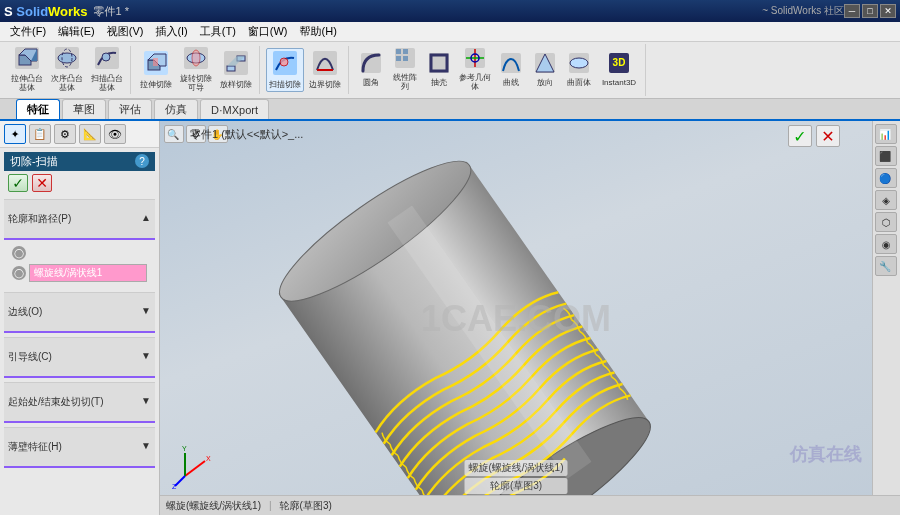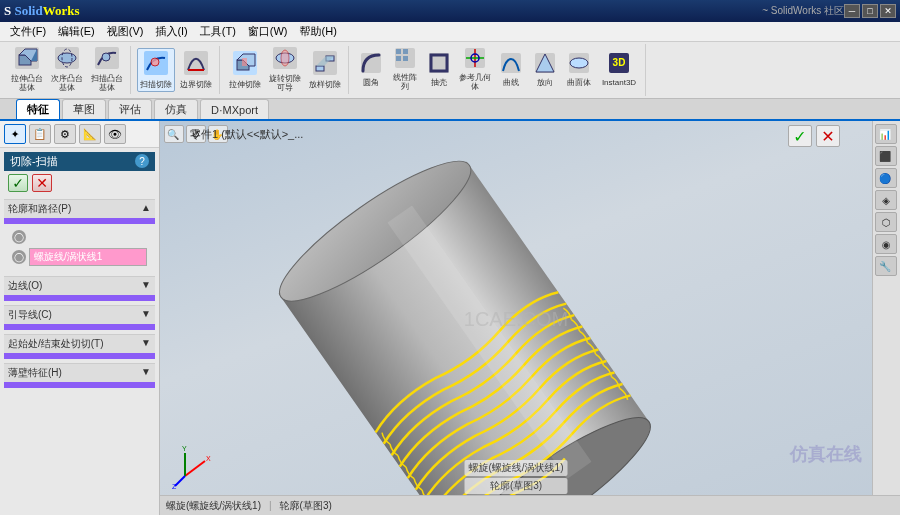--- a/index.html
+++ b/index.html
@@ -19,21 +19,20 @@
       display: flex;
       align-items: center;
       padding: 0 4px;
       color: white;
     }
     #title-bar .logo {
       font-weight: bold;
       font-size: 13px;
       color: #fff;
       margin-right: 6px;
-      font-family: Liberation Serif, serif;
     }
     #title-bar .title-text {
       font-size: 11px;
       color: #ccc;
       flex: 1;
     }
     #title-bar .win-controls {
       display: flex;
       gap: 2px;
     }
@@ -222,23 +221,23 @@
       display: flex;
       align-items: center;
       justify-content: center;
       color: #c00;
       font-size: 14px;
     }
 
     .section-label {
       font-size: 10px;
       color: #333;
-      padding: 2px 4px;
+      padding: 12px 4px;
       background: #ddd;
-      border-bottom: 6px solid #8b5cf6;
+      border-bottom: 2px solid #8b5cf6;
       border-top: 1px solid #ccc;
       margin-top: 4px;
       cursor: pointer;
       display: flex;
       justify-content: space-between;
     }
     .profile-item {
       display: flex;
       align-items: center;
       gap: 3px;
@@ -301,23 +300,23 @@
       font-size: 11px;
       color: #333;
     }
 
     
     .watermark {
       position: absolute;
       top: 50%;
       left: 50%;
       transform: translate(-50%, -50%);
-      font-size: 20px;
+      font-size: 36px;
       color: rgba(180,180,180,0.5);
-      font-weight: normal;
+      font-weight: bold;
       pointer-events: none;
       white-space: nowrap;
     }
     .watermark2 {
       position: absolute;
       bottom: 50px;
       right: 10px;
       font-size: 18px;
       color: rgba(150,150,200,0.6);
       font-weight: bold;
@@ -417,20 +416,21 @@
     .vc-check.green { color: #00aa00; }
     .vc-check.red { color: #cc0000; }
   </style>
 </head>
 <body>
 
 <div id="title-bar">
   <div class="logo">
     <span style="color:#fff;font-weight:900">S </span><span style="color:#6af">Solid</span><span style="color:#ff0">Works</span>
   </div>
+  <div class="title-text">零件1 *</div>
   <div class="title-text" style="text-align:right;font-size:10px;color:#aaa">~ SolidWorks 社区</div>
   <div class="win-controls">
     <div class="win-btn">─</div>
     <div class="win-btn">□</div>
     <div class="win-btn">✕</div>
   </div>
 </div>
 
 <div id="menu-bar">
   <div class="menu-item">文件(F)</div>
@@ -470,41 +470,20 @@
           <svg width="22" height="22">
               <path d="M2,18 Q8,4 20,6" stroke="#336" stroke-width="2" fill="none"></path>
               <circle cx="10" cy="10" r="4" fill="#99bbdd" stroke="#336"></circle>
             </svg>
         </div>
         <span class="tb-label">扫描凸台<br>基体</span>
       </div>
     </div>
 
     <div class="toolbar-group">
-      <div class="toolbar-btn" style="background:#ddeeff;border:1px solid #88aacc">
-        <div class="toolbar-icon" style="background:#99ccff">
-          <svg width="22" height="22">
-              <path d="M2,18 Q8,4 20,6" stroke="#0044aa" stroke-width="2" fill="none"></path>
-              <circle cx="10" cy="10" r="4" fill="#ff9999" stroke="#c00" opacity="0.8"></circle>
-            </svg>
-        </div>
-        <span class="tb-label">扫描切除</span>
-      </div>
-      <div class="toolbar-btn">
-        <div class="toolbar-icon">
-          <svg width="22" height="22">
-              <path d="M3,18 C8,3 14,3 19,18" stroke="#336" stroke-width="2" fill="none"></path>
-              <line x1="3" y1="18" x2="19" y2="18" stroke="#c00" stroke-width="2"></line>
-            </svg>
-        </div>
-        <span class="tb-label">边界切除</span>
-      </div>
-    </div>
-
-    <div class="toolbar-group">
       <div class="toolbar-btn">
         <div class="toolbar-icon" style="background:#bbddff">
           <svg width="22" height="22">
               <rect x="3" y="8" width="12" height="10" fill="#7799bb" stroke="#336"></rect>
               <polygon points="3,8 9,2 21,2 21,14 15,14 9,8" fill="#aaccee" stroke="#336"></polygon>
               <rect x="8" y="6" width="5" height="8" fill="#ff8888" opacity="0.6"></rect>
             </svg>
         </div>
         <span class="tb-label">拉伸切除</span>
       </div>
@@ -519,20 +498,41 @@
       </div>
       <div class="toolbar-btn">
         <div class="toolbar-icon">
           <svg width="22" height="22">
               <rect x="2" y="14" width="8" height="5" fill="#aaccee" stroke="#336"></rect>
               <rect x="12" y="4" width="8" height="5" fill="#aaccee" stroke="#336"></rect>
               <polygon points="2,14 10,14 20,4 12,4" fill="#99bbcc" opacity="0.6"></polygon>
             </svg>
         </div>
         <span class="tb-label">放样切除</span>
+      </div>
+    </div>
+
+    <div class="toolbar-group">
+      <div class="toolbar-btn" style="background:#ddeeff;border:1px solid #88aacc">
+        <div class="toolbar-icon" style="background:#99ccff">
+          <svg width="22" height="22">
+              <path d="M2,18 Q8,4 20,6" stroke="#0044aa" stroke-width="2" fill="none"></path>
+              <circle cx="10" cy="10" r="4" fill="#ff9999" stroke="#c00" opacity="0.8"></circle>
+            </svg>
+        </div>
+        <span class="tb-label">扫描切除</span>
+      </div>
+      <div class="toolbar-btn">
+        <div class="toolbar-icon">
+          <svg width="22" height="22">
+              <path d="M3,18 C8,3 14,3 19,18" stroke="#336" stroke-width="2" fill="none"></path>
+              <line x1="3" y1="18" x2="19" y2="18" stroke="#c00" stroke-width="2"></line>
+            </svg>
+        </div>
+        <span class="tb-label">边界切除</span>
       </div>
     </div>
 
     <div class="toolbar-group" style="flex-wrap:wrap;height:52px;overflow:hidden">
       <div class="toolbar-btn" style="width:32px;height:44px">
         <div class="toolbar-icon" style="width:20px;height:20px">
           <svg width="20" height="20">
               <path d="M2,18 Q2,2 18,2" stroke="#336" stroke-width="3" fill="none" stroke-linecap="round"></path>
             </svg>
         </div>

